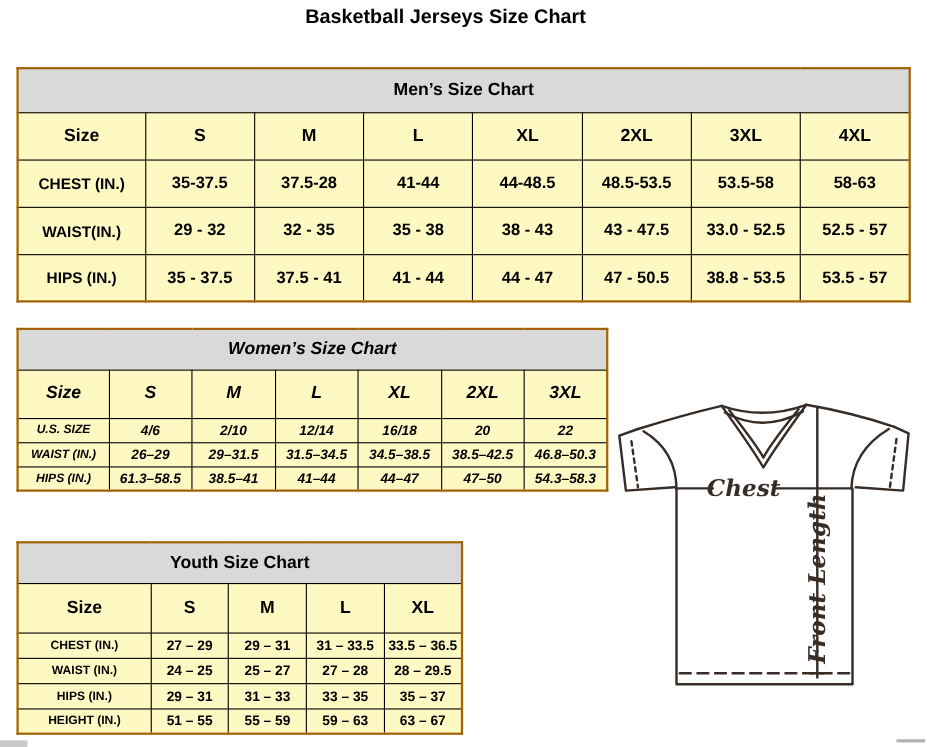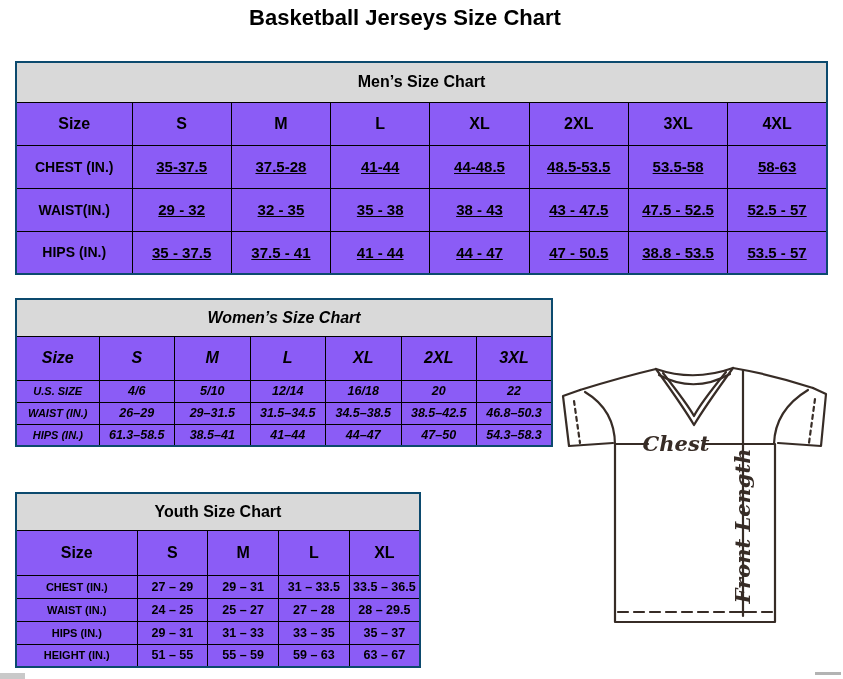--- a/index.html
+++ b/index.html
@@ -1,33 +1,33 @@
 <!DOCTYPE html>
 <html><head>
 <meta charset="utf-8">
 <style>
   html,body{margin:0;padding:0;background:#fff;}
   #page{position:relative;width:843px;height:679px;background:#fff;overflow:hidden;
         font-family:"Liberation Sans",sans-serif;color:#000;}
   #page-title{position:absolute;left:0;top:5px;width:810px;margin:0;
-        font-size:22px;font-weight:bold;text-align:center;letter-spacing:0px;}
-  table{position:absolute;border-collapse:collapse;table-layout:fixed;background:#8b5cf6;
-        border:2px solid #0c4a6e;}
+        font-size:18px;font-weight:bold;text-align:center;letter-spacing:0px;}
+  table{position:absolute;border-collapse:collapse;table-layout:fixed;background:#fef9c3;
+        border:2px solid #a16207;}
   th,td{border:1px solid #000;text-align:center;font-weight:bold;padding:0;
         font-family:"Liberation Sans",sans-serif;overflow:hidden;white-space:nowrap;}
   .t-title{background:#d9d9d9;font-size:16px;}
   
   .mens{left:15px;top:61px;width:813px;}
   .mens col:first-child{width:116px;}
   .mens .title-row{height:40px;}
   .mens .cols-row{height:43px;}
   .mens .cols-row th{font-size:16px;}
   .mens tbody tr{height:43px;}
   .mens tbody th{font-size:14px;}
-  .mens tbody td{font-size:15px;text-decoration:underline;}
+  .mens tbody td{font-size:15px;}
   
   .womens{left:15px;top:298px;width:538px;font-style:italic;}
   .womens col:first-child{width:83px;}
   .womens .title-row{height:37px;}
   .womens .cols-row{height:44px;}
   .womens .cols-row th{font-size:16px;}
   .womens tbody tr{height:22px;}
   .womens tbody th{font-size:11px;}
   .womens tbody td{font-size:12.5px;}
   
@@ -89,21 +89,21 @@
           <td>53.5-58</td>
           <td>58-63</td>
         </tr>
         <tr>
           <th>WAIST(IN.)</th>
           <td>29 - 32</td>
           <td>32 - 35</td>
           <td>35 - 38</td>
           <td>38 - 43</td>
           <td>43 - 47.5</td>
-          <td>47.5 - 52.5</td>
+          <td>33.0 - 52.5</td>
           <td>52.5 - 57</td>
         </tr>
         <tr>
           <th>HIPS (IN.)</th>
           <td>35 - 37.5</td>
           <td>37.5 - 41</td>
           <td>41 - 44</td>
           <td>44 - 47</td>
           <td>47 - 50.5</td>
           <td>38.8 - 53.5</td>
@@ -133,21 +133,21 @@
           <th>L</th>
           <th>XL</th>
           <th>2XL</th>
           <th>3XL</th>
         </tr>
       </thead>
       <tbody>
         <tr>
           <th>U.S. SIZE</th>
           <td>4/6</td>
-          <td>5/10</td>
+          <td>2/10</td>
           <td>12/14</td>
           <td>16/18</td>
           <td>20</td>
           <td>22</td>
         </tr>
         <tr>
           <th>WAIST (IN.)</th>
           <td>26–29</td>
           <td>29–31.5</td>
           <td>31.5–34.5</td>

